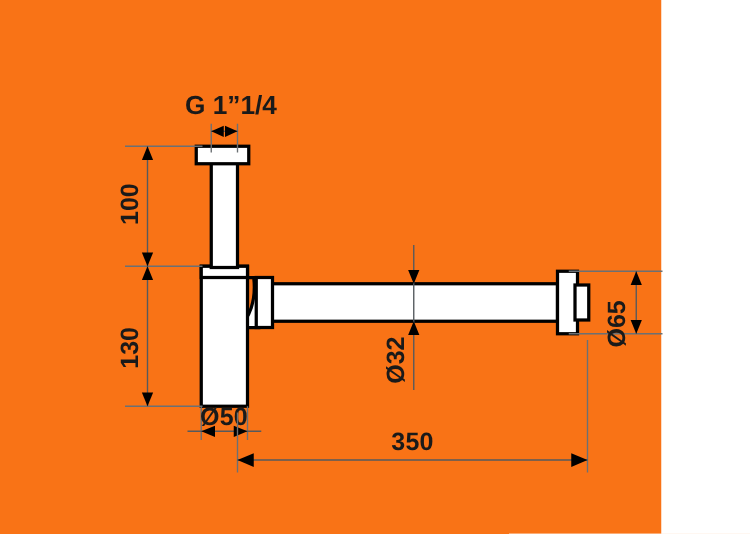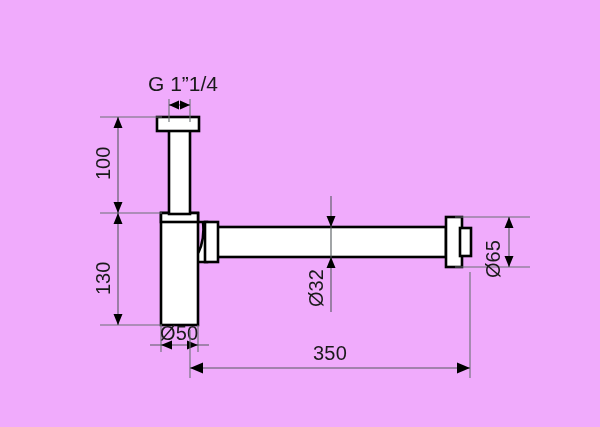--- a/index.html
+++ b/index.html
@@ -9,23 +9,24 @@
     background: #ffffff;
   }
   body {
     width: 600px;
     height: 427px;
     overflow: hidden;
     font-family: "Liberation Sans", sans-serif;
   }
   #drawing-root {
     position: relative;
-    width: 600px;
+    width: 529px;
     height: 427px;
-    background: #f0abfc;
+    background: #f97316;
+    font-weight: bold;
   }
   svg#drawing-canvas {
     display: block;
     width: 600px;
     height: 427px;
   }
   .part-outline {
     fill: #ffffff;
     stroke: #000000;
     stroke-width: 2.6;

